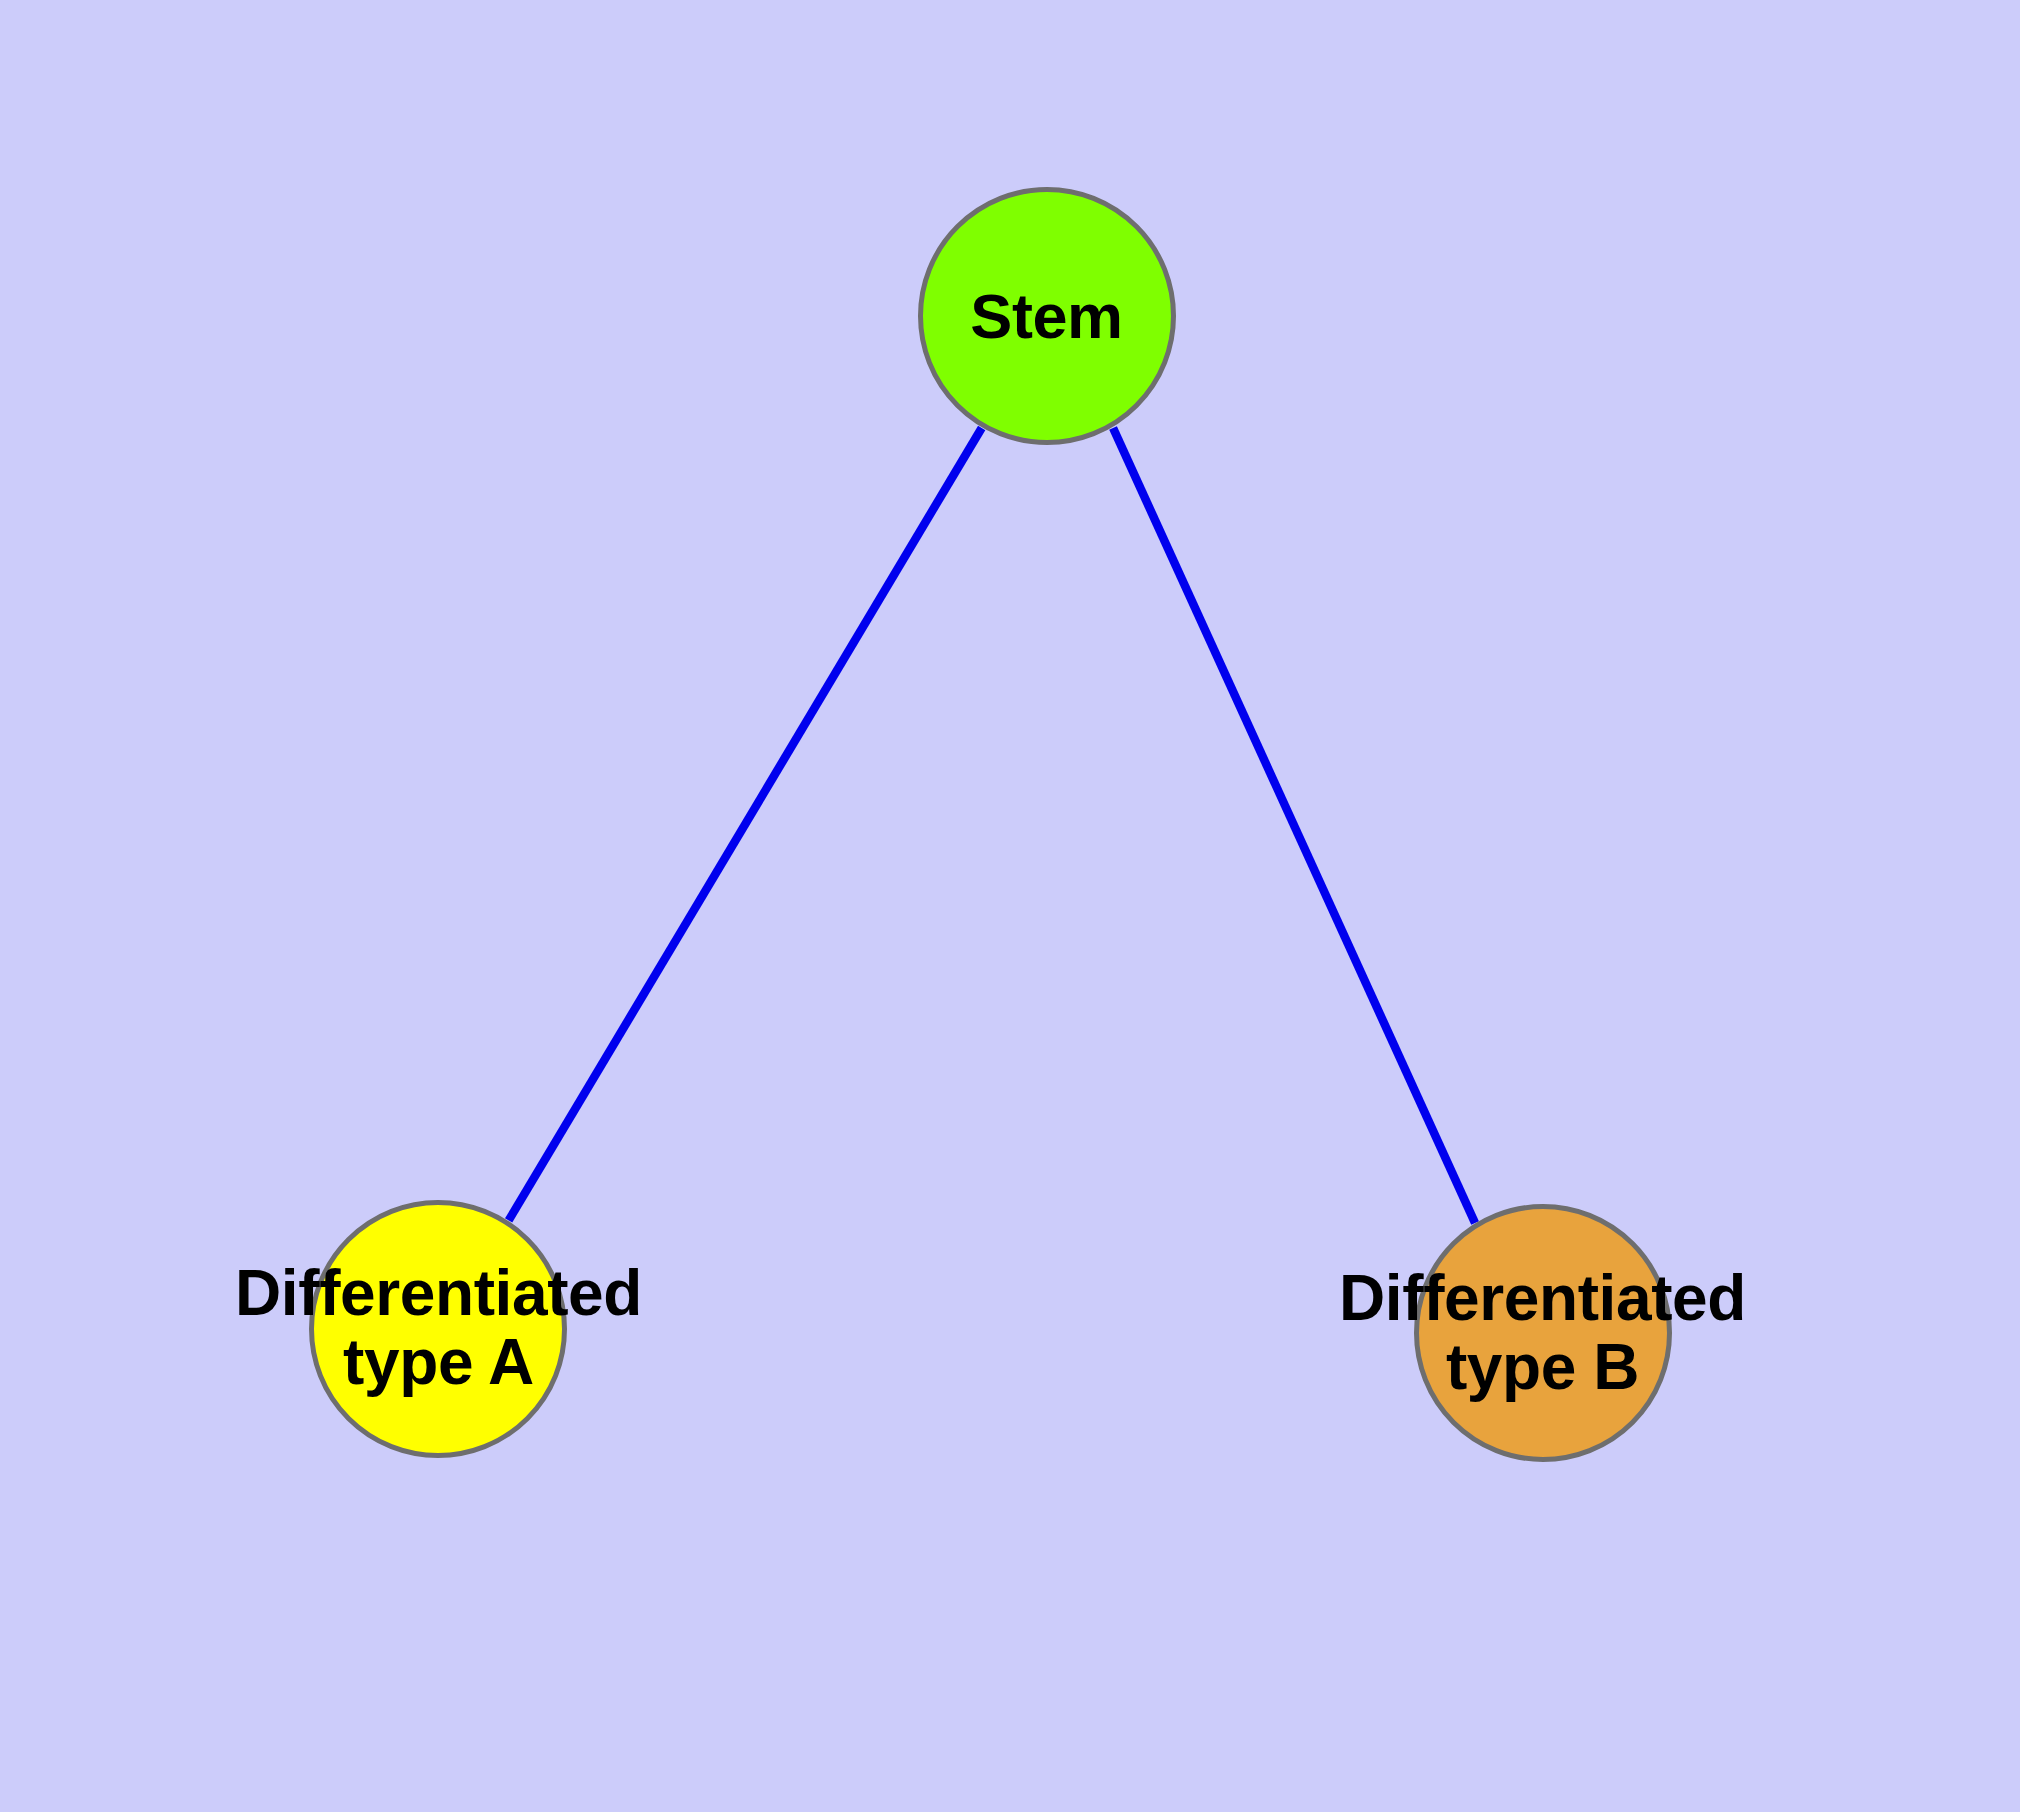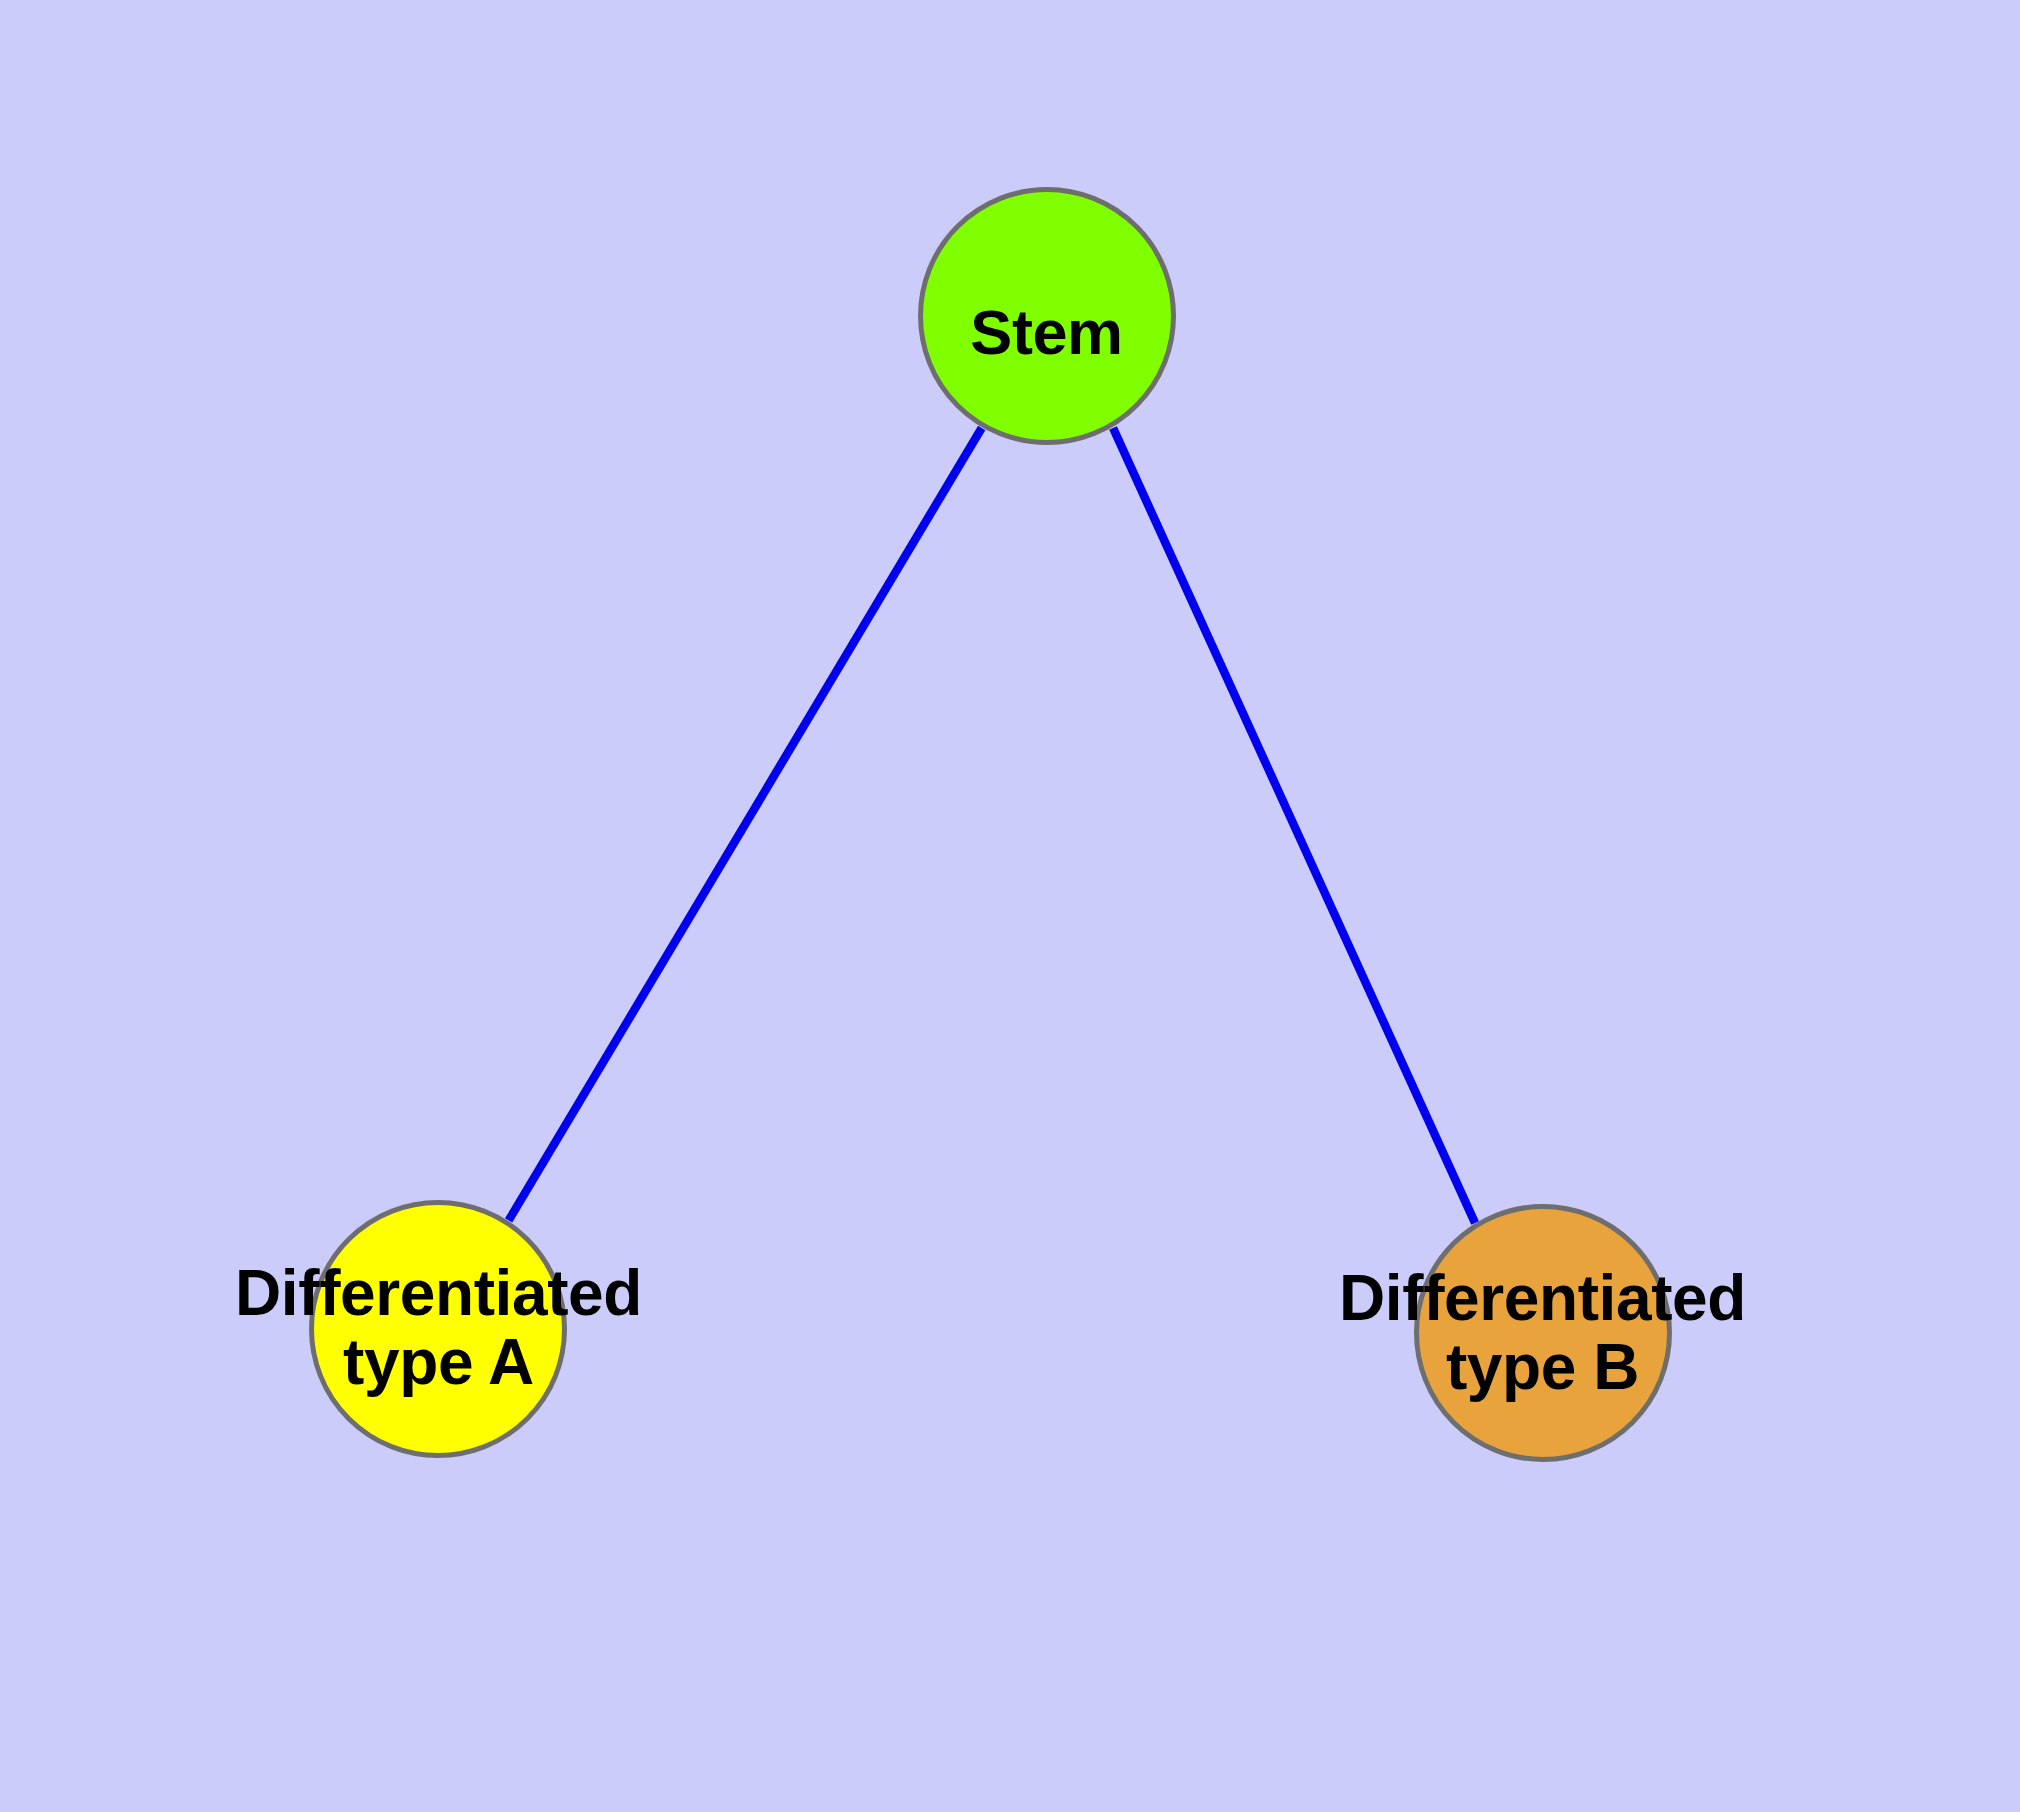--- a/index.html
+++ b/index.html
@@ -49,21 +49,21 @@
 <div id="canvas" style="background: rgb(204, 204, 250); width: 2021px; height: 1812px;">
 
   <svg id="graph-svg" viewBox="0 0 2384 2138" preserveAspectRatio="none" aria-hidden="true">
     <g id="edges-group">
         <line x1="1158" y1="505" x2="600" y2="1440" stroke="#0000ee" stroke-width="10" stroke-linecap="butt"></line>
         <line x1="1313" y1="505" x2="1740" y2="1443" stroke="#0000ee" stroke-width="10" stroke-linecap="butt"></line>
       </g>
   </svg>
 
   <div class="node" id="node-stem" style="left: 918px; top: 187px; width: 258px; height: 258px; background: rgb(127, 255, 0); border-color: rgb(110, 110, 110);"></div>
-  <div class="node-label" id="label-stem" style="font-size: 63px; color: rgb(0, 0, 0); width: 1017px; left: 538px; top: 298px;">Stem</div>
+  <div class="node-label" id="label-stem" style="font-size: 63px; color: rgb(0, 0, 0); width: 1017px; left: 538px; top: 282px;">Stem</div>
 
   <div class="node" id="node-diff-a" style="left: 309px; top: 1200px; width: 258px; height: 258px; background: rgb(255, 255, 0); border-color: rgb(110, 110, 110);"></div>
   <div class="node-label" id="label-diff-a" style="font-size: 64px; color: rgb(0, 0, 0); width: 1017px; left: -70px; top: 1259px;">Differentiated
 type A</div>
 
   <div class="node" id="node-diff-b" style="left: 1414px; top: 1204px; width: 258px; height: 258px; background: rgb(232, 163, 61); border-color: rgb(110, 110, 110);"></div>
   <div class="node-label" id="label-diff-b" style="font-size: 64px; color: rgb(0, 0, 0); width: 1017px; left: 1034px; top: 1264px;">Differentiated
 type B</div>
 
 </div>

